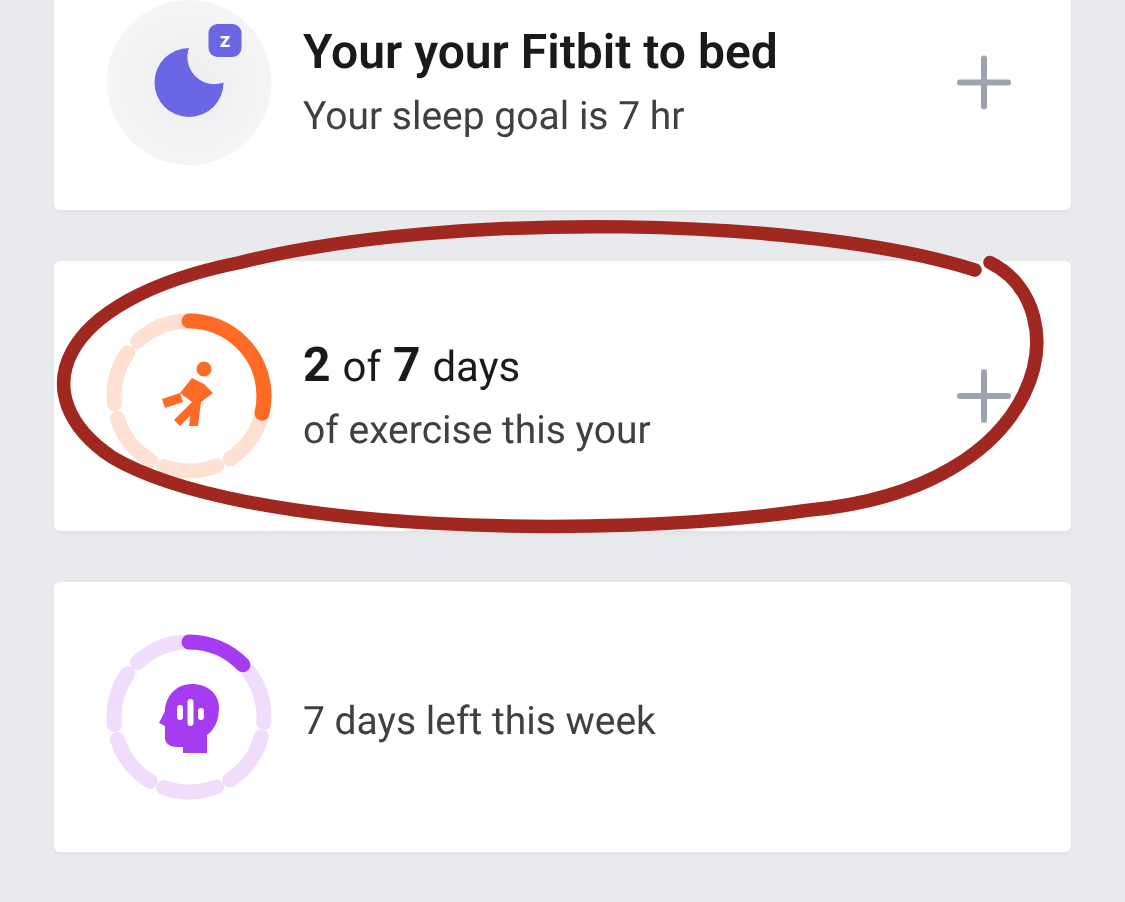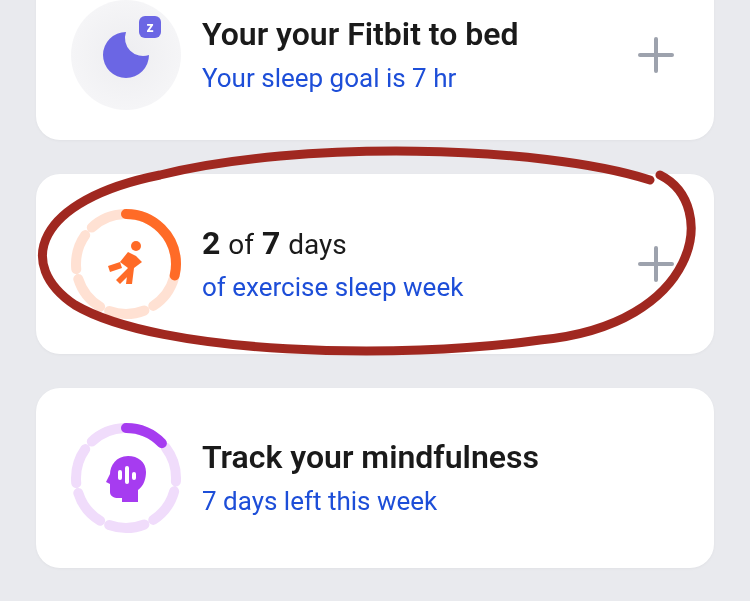--- a/index.html
+++ b/index.html
@@ -6,21 +6,21 @@
     body {
       font-family: -apple-system, BlinkMacSystemFont, "Segoe UI", Roboto, Helvetica, Arial, sans-serif;
       background: #e9eaee;
       width: 750px;
       height: 601px;
       overflow: hidden;
       position: relative;
     }
     .card {
       background: #ffffff;
-      border-radius: 24px;
+      border-radius: 4px;
       margin: 0 36px;
       padding: 30px 28px 30px 30px;
       display: flex;
       align-items: center;
       box-shadow: 0 1px 3px rgba(0,0,0,0.04);
       position: relative;
     }
     .card-sleep { margin-top: -30px; border-top-left-radius: 0; border-top-right-radius: 0; }
     .gap { height: 34px; }
     .icon-col {
@@ -39,21 +39,21 @@
       flex: 0 0 60px;
     }
     .title {
       font-size: 32px;
       font-weight: 600;
       color: #1a1a1a;
       line-height: 1.25;
     }
     .subtitle {
       font-size: 26px;
-      color: #1d4ed8;
+      color: #404040;
       margin-top: 8px;
       line-height: 1.3;
     }
     .title .bold { font-weight: 700; }
     .title .light { font-weight: 400; color: #1a1a1a; }
     .plus-btn { cursor: pointer; }
     
     .sleep-bg {
       width: 110px; height: 110px; border-radius: 50%;
       background: radial-gradient(circle at center, #ededf0 0%, #f5f5f7 70%);
@@ -114,21 +114,21 @@
       </svg>
     </div>
   </div>
   <div class="text-col">
     <div class="title">
       <span class="bold">2</span>
       <span class="light" style="font-size:28px;">of</span>
       <span class="bold">7</span>
       <span class="light" style="font-size:28px;">days</span>
     </div>
-    <div class="subtitle">of exercise sleep week</div>
+    <div class="subtitle">of exercise this your</div>
   </div>
   <div class="add-col plus-btn">
     <svg width="44" height="44" viewBox="0 0 44 44">
       <line x1="22" y1="6" x2="22" y2="38" stroke="#9da2ad" stroke-width="4" stroke-linecap="round"></line>
       <line x1="6" y1="22" x2="38" y2="22" stroke="#9da2ad" stroke-width="4" stroke-linecap="round"></line>
     </svg>
   </div>
 </div>
 
 <div class="gap"></div>
@@ -142,21 +142,20 @@
       </svg>
       <svg width="56" height="56" viewBox="0 0 56 56" style="position:absolute;">
         <path d="M 30 6 C 18 6 12 16 12 24 L 8 32 L 12 34 L 12 42 C 12 46 16 48 20 48 L 24 48 L 24 52 L 40 52 L 40 40 C 46 36 48 28 48 22 C 48 12 40 6 30 6 Z" fill="#a63cf0"></path>
         <rect x="20" y="20" width="4" height="10" rx="2" fill="#fff"></rect>
         <rect x="27" y="16" width="4" height="18" rx="2" fill="#fff"></rect>
         <rect x="34" y="22" width="4" height="8" rx="2" fill="#fff"></rect>
       </svg>
     </div>
   </div>
   <div class="text-col">
-    <div class="title">Track your mindfulness</div>
     <div class="subtitle">7 days left this week</div>
   </div>
   <div class="add-col"></div>
 </div>
 
 <svg class="annotation" viewBox="0 0 710 250">
   <path d="M 640 30
            C 700 60, 680 180, 520 195
            C 380 215, 140 210, 55 160
            C -5 120, 15 55, 140 30

